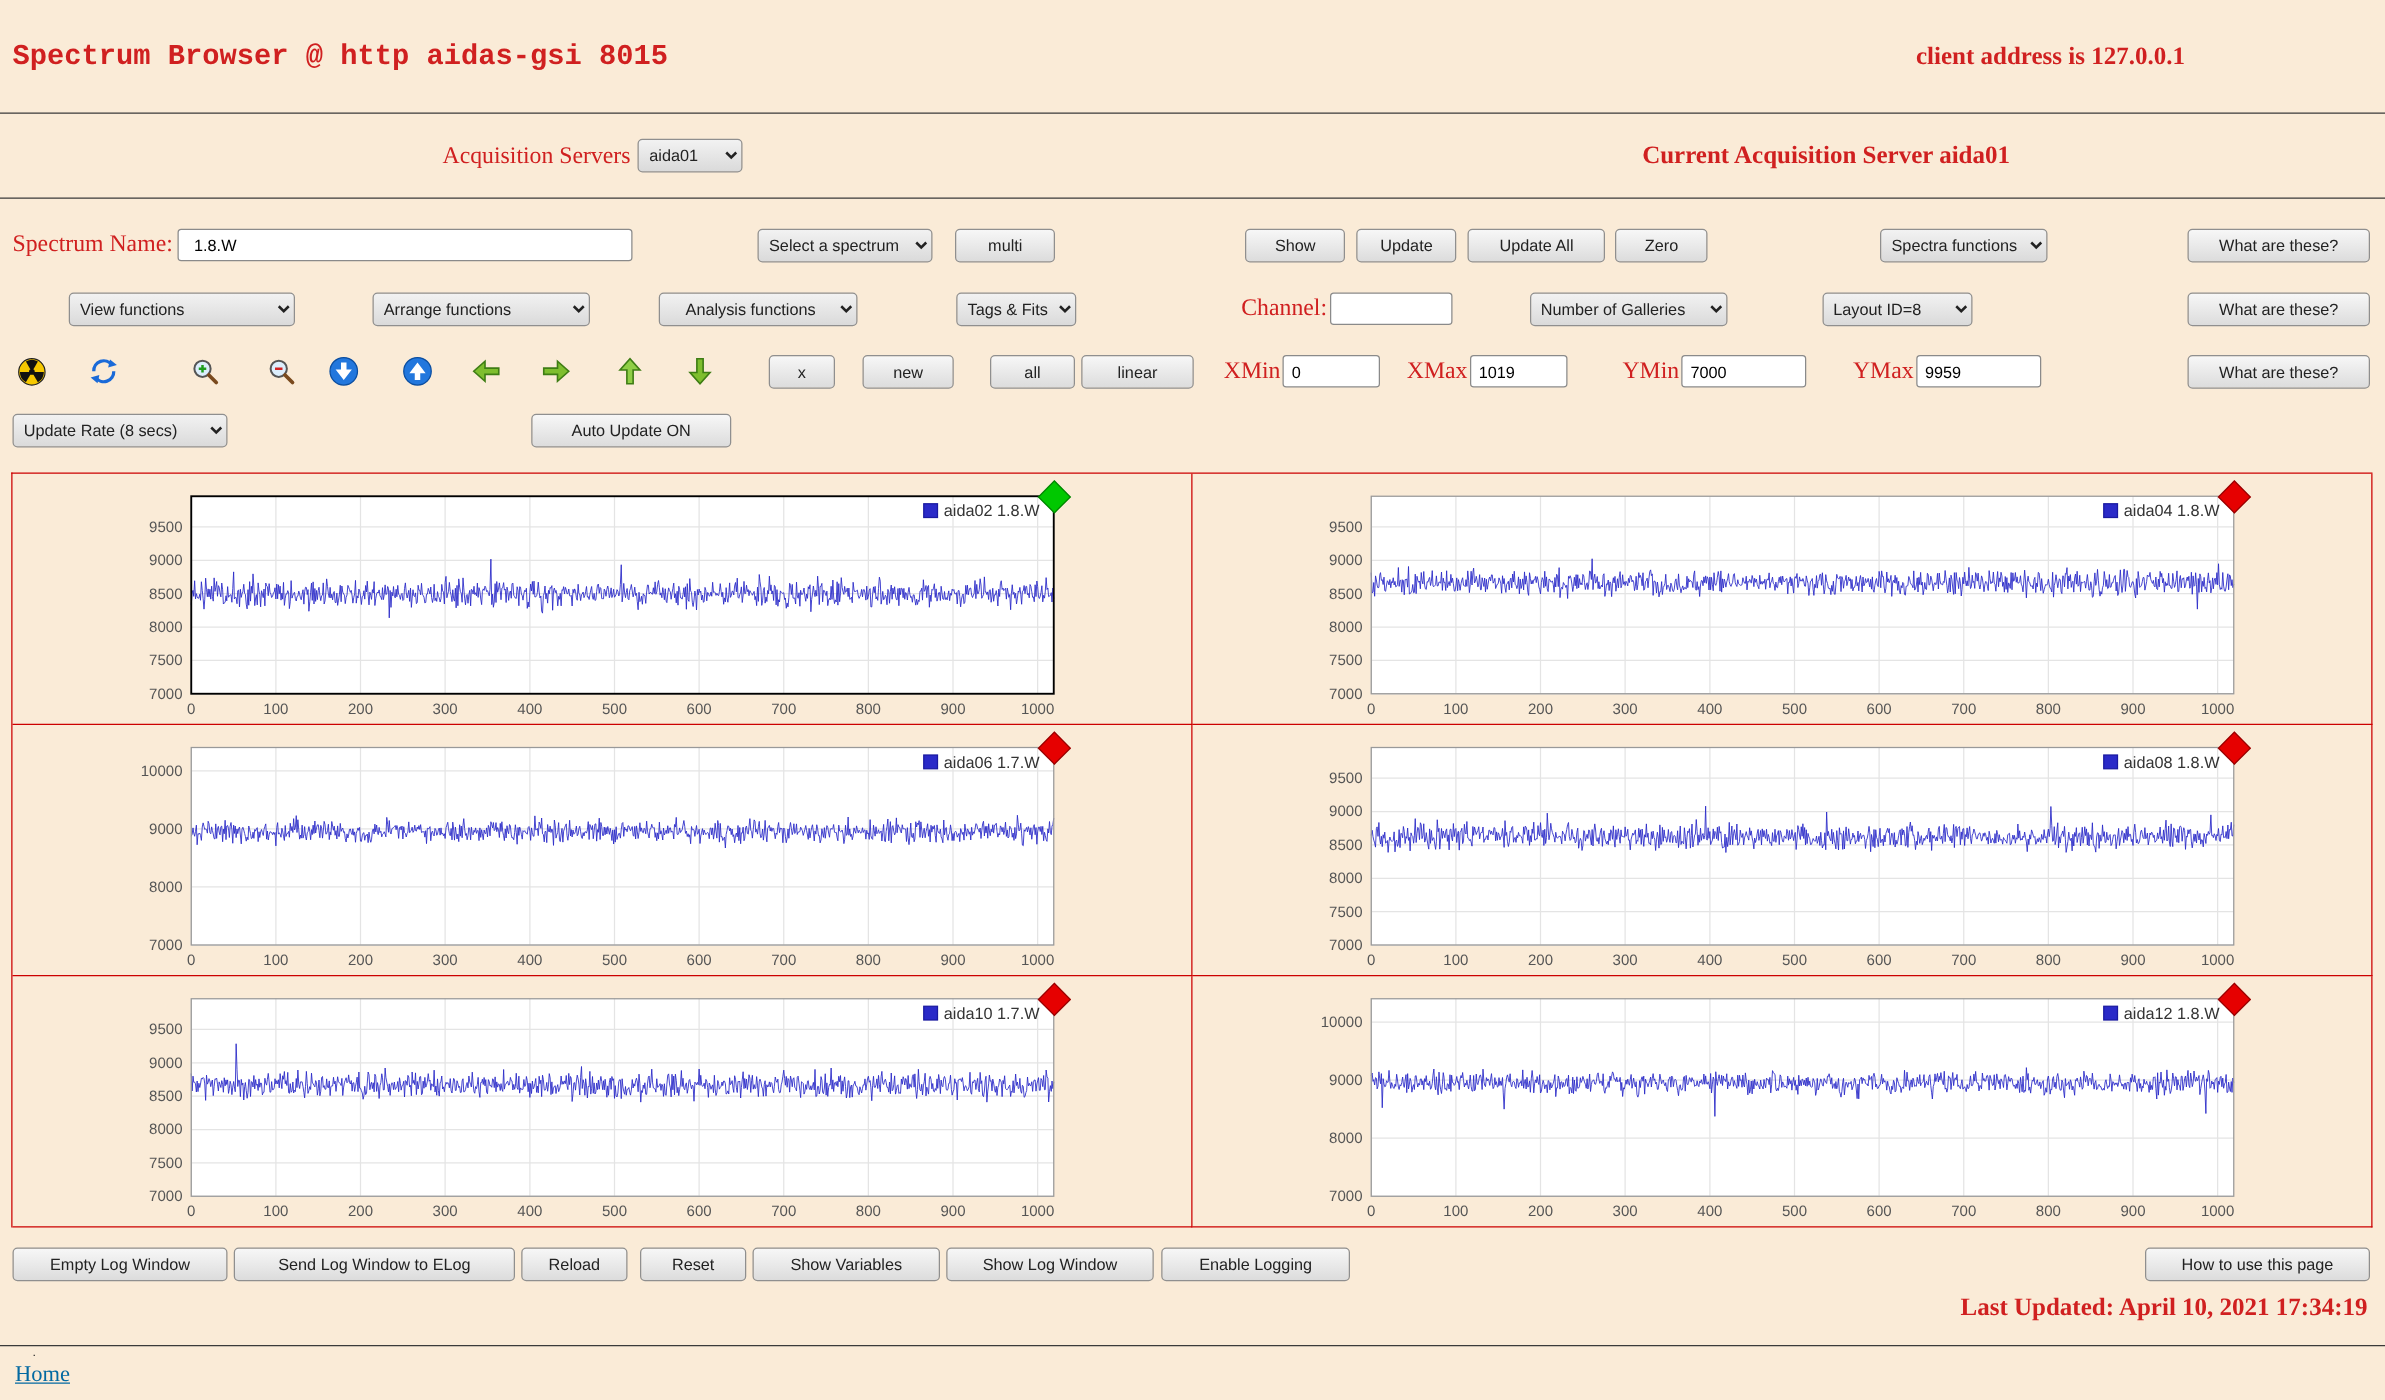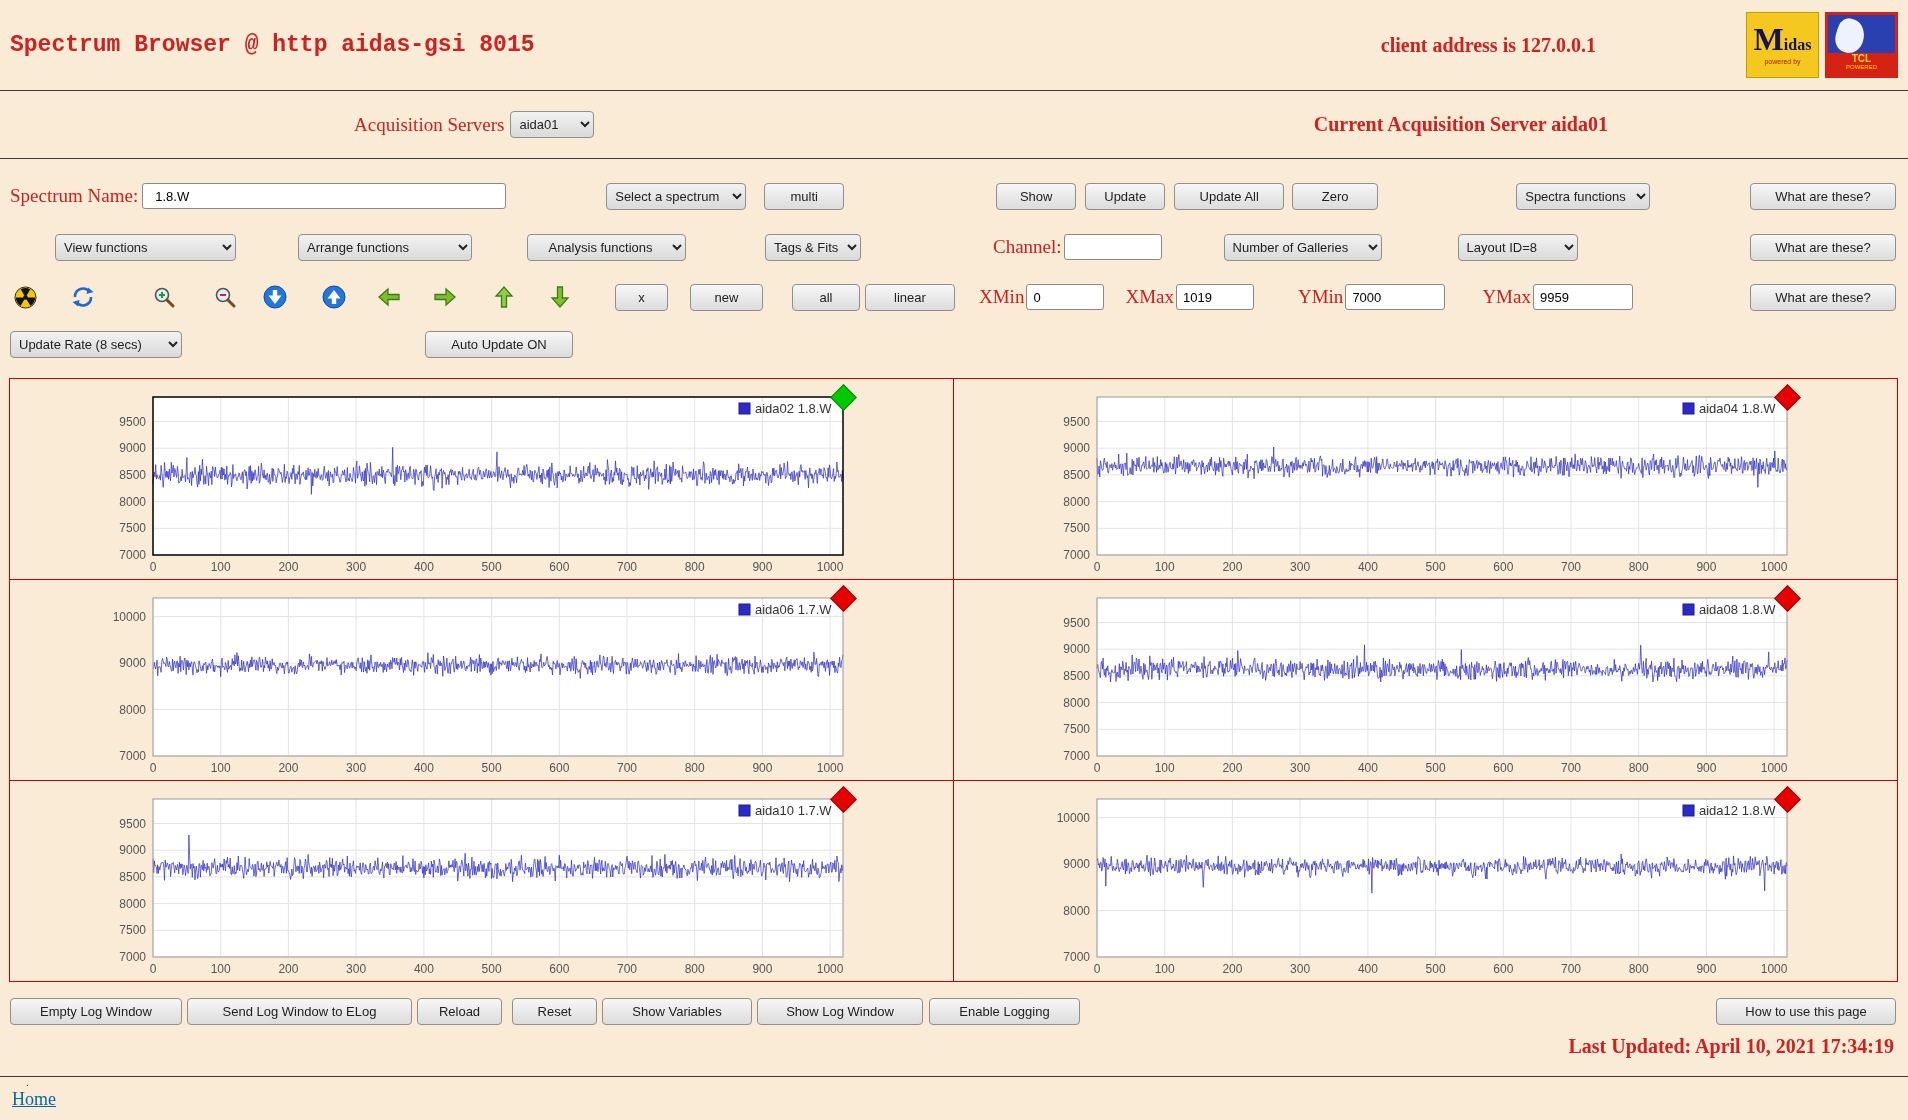--- a/index.html
+++ b/index.html
@@ -76,33 +76,20 @@
   .dot-line{margin:2px 0 0 26px;font-size:10px;height:8px;line-height:8px;color:#222;}
   .home-line{margin:2px 0 0 12px;}
   .home-link{font-family:"Liberation Serif",serif;font-size:18px;color:#0369a1;text-decoration:underline;cursor:pointer;}
 </style>
 </head>
 <body>
 
 <div class="header">
   <span class="page-title red">Spectrum Browser @ http aidas-gsi 8015</span>
   <span class="client-address red">client address is 127.0.0.1</span>
-  <span class="logos">
-    <span class="logo midas">
-      <span class="midas-text">Midas</span>
-      <span class="midas-sub">powered by</span>
-    </span>
-    <span class="logo tcl">
-      <span class="tcl-feather"></span>
-      <span class="tcl-band">
-        <span class="tcl-text">TCL</span>
-        <span class="tcl-sub">POWERED</span>
-      </span>
-    </span>
-  </span>
 </div>
 <hr class="rule">
 
 <div class="acq-row">
   <span class="acq-label red">Acquisition Servers</span>
   <select style="margin-left:6px;width:84px;">
     <option>aida01</option>
   </select>
   <span class="current-server red">Current Acquisition Server aida01</span>
 </div>
@@ -111,21 +98,21 @@
 <div class="ctl-row row1">
   <span class="lbl red" style="margin-left:10px;">Spectrum Name:</span>
   <input type="text" style="margin-left: 4px; width: 364px; padding-left: 12px;" value="1.8.W">
   <select style="margin-left:100px;width:140px;">
     <option>Select a spectrum</option>
   </select>
   <button style="margin-left:18px;width:80px;">multi</button>
   <button style="margin-left:152px;width:80px;">Show</button>
   <button style="margin-left:9px;width:80px;">Update</button>
   <button style="margin-left:9px;width:110px;">Update All</button>
-  <button style="margin-left:8px;width:86px;">Zero</button>
+  <button style="margin-left:8px;width:74px;">Zero</button>
   <select style="margin-left:138px;width:134px;">
     <option>Spectra functions</option>
   </select>
   <button style="margin-left:auto;margin-right:12px;width:146px;">What are these?</button>
 </div>
 
 <div class="ctl-row row2">
   <select style="margin-left:10px;width:181px;">
     <option>View functions</option>
   </select>
@@ -232,21 +219,21 @@
   <input type="text" style="margin-left: 2px; width: 100px;" value="7000">
   <span class="lbl red" style="margin-left:37px;">YMax</span>
   <input type="text" style="margin-left: 2px; width: 100px;" value="9959">
   <button style="margin-left:auto;margin-right:12px;width:146px;">What are these?</button>
 </div>
 
 <div class="ctl-row row4">
   <select style="margin-left:10px;width:172px;">
     <option>Update Rate (8 secs)</option>
   </select>
-  <button style="margin-left:243px;width:148px;">Auto Update ON</button>
+  <button style="margin-left:243px;width:160px;">Auto Update ON</button>
 </div>
 
 <div id="chart-grid">
     <div class="chart-cell"><svg width="770" height="186" font-family="Liberation Sans, sans-serif">
         <rect x="55" y="4" width="690" height="158" fill="#ffffff"></rect>
         <line x1="55" x2="745" y1="162.0" y2="162.0" stroke="#e4e4e4"></line>
         <line x1="55" x2="745" y1="135.3" y2="135.3" stroke="#e4e4e4"></line>
         <line x1="55" x2="745" y1="108.6" y2="108.6" stroke="#e4e4e4"></line>
         <line x1="55" x2="745" y1="81.9" y2="81.9" stroke="#e4e4e4"></line>
         <line x1="55" x2="745" y1="55.2" y2="55.2" stroke="#e4e4e4"></line>

